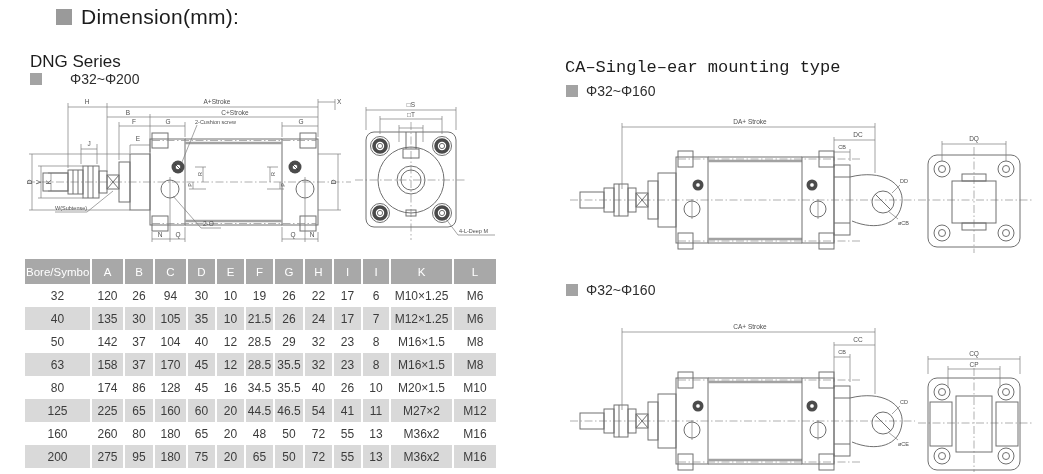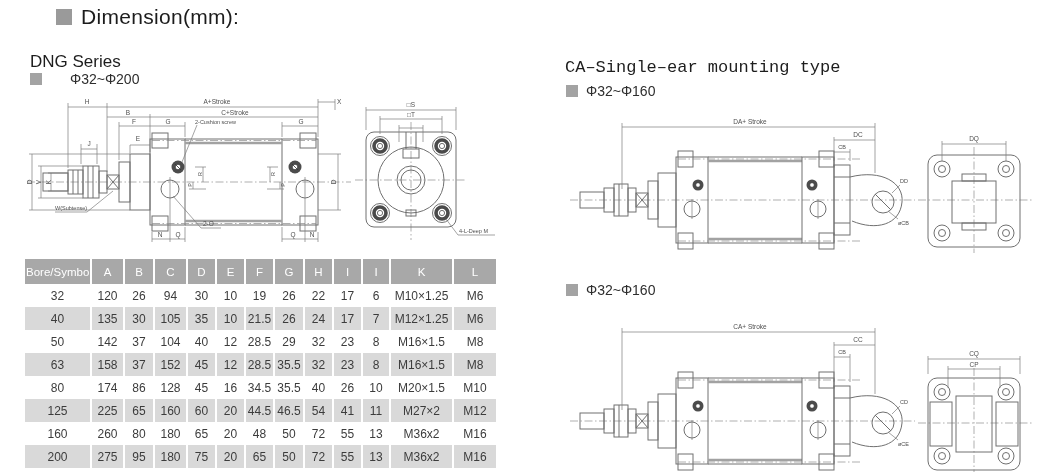--- a/index.html
+++ b/index.html
@@ -468,21 +468,21 @@
           <td>32</td>
           <td>23</td>
           <td>8</td>
           <td>M16×1.5</td>
           <td>M8</td>
         </tr>
         <tr>
           <td>63</td>
           <td>158</td>
           <td>37</td>
-          <td>152</td>
+          <td>170</td>
           <td>45</td>
           <td>12</td>
           <td>28.5</td>
           <td>35.5</td>
           <td>32</td>
           <td>23</td>
           <td>8</td>
           <td>M16×1.5</td>
           <td>M8</td>
         </tr>

